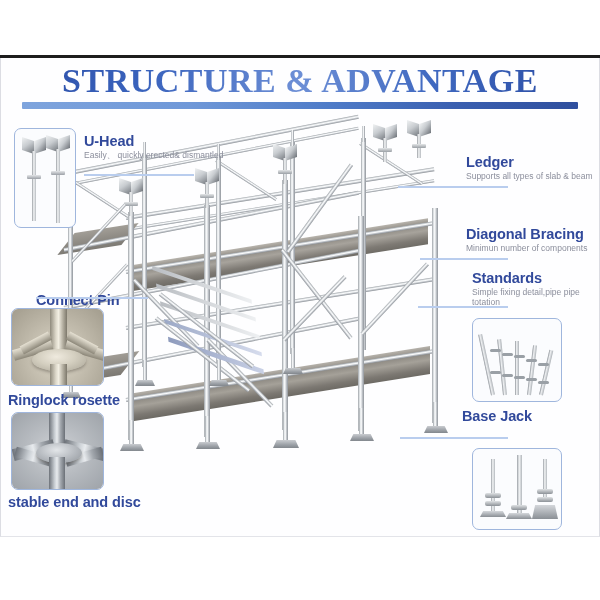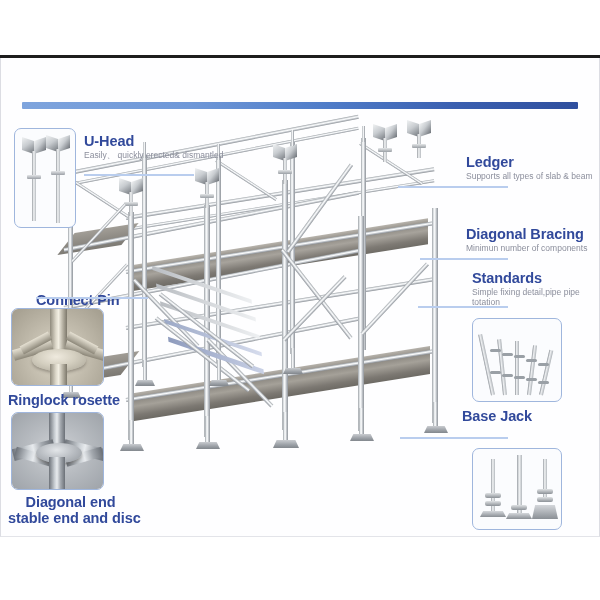--- a/index.html
+++ b/index.html
@@ -87,20 +87,21 @@
   .rig{position:absolute;left:56px;top:120px;width:400px;height:400px;}
 </style>
 </head>
 <body>
 
 <div class="page">
 
   <div class="top-rule"></div>
   <div class="frame"></div>
 
+  <div class="title">STRUCTURE &amp; ADVANTAGE</div>
   <div class="title-underline"></div>
 
   <div class="rig">
 
     <div class="tube-h" style="left:8px;top:52px;width:300px;height:4px;transform:rotate(-11deg);transform-origin:left center;"></div>
     <div class="tube-h" style="left:8px;top:64px;width:300px;height:3px;transform:rotate(-11deg);transform-origin:left center;"></div>
 
     <div class="tube-h" style="left:70px;top:96px;width:312px;height:4px;transform:rotate(-9deg);transform-origin:left center;"></div>
     <div class="tube-h" style="left:70px;top:108px;width:312px;height:3px;transform:rotate(-9deg);transform-origin:left center;"></div>
 
@@ -261,21 +262,20 @@
     <div class="dark-tube" style="left:0px;top:26px;width:42px;height:12px;transform:rotate(-14deg);transform-origin:right center;"></div>
     <div class="dark-tube" style="left:52px;top:26px;width:42px;height:12px;transform:rotate(14deg);transform-origin:left center;"></div>
     <div class="dark-tube" style="left:2px;top:44px;width:38px;height:10px;transform:rotate(16deg);transform-origin:right center;"></div>
     <div class="dark-tube" style="left:54px;top:44px;width:38px;height:10px;transform:rotate(-16deg);transform-origin:left center;"></div>
     <div class="ros-disc" style="left:24px;top:30px;width:46px;height:20px;
          background:radial-gradient(ellipse at 45% 35%,#e3e6e9 0%,#bcc0c5 45%,#90959b 100%);"></div>
     <div class="dark-tube" style="left:37px;top:44px;width:16px;height:36px;"></div>
   </div>
 
   <div class="callout left" style="left:8px;top:494px;width:125px;text-align:center;">
-    <div class="head" style="text-align:center;">Diagonal end</div>
     <div class="head" style="text-align:center;">stable end and disc</div>
   </div>
 
   <div class="callout" style="left:466px;top:154px;">
     <div class="head">Ledger</div>
     <div class="sub" style="max-width:132px;">Supports all types of slab &amp; beam</div>
   </div>
   <div class="conn" style="left:398px;top:186px;width:110px;"></div>
 
   <div class="callout" style="left:466px;top:226px;">

